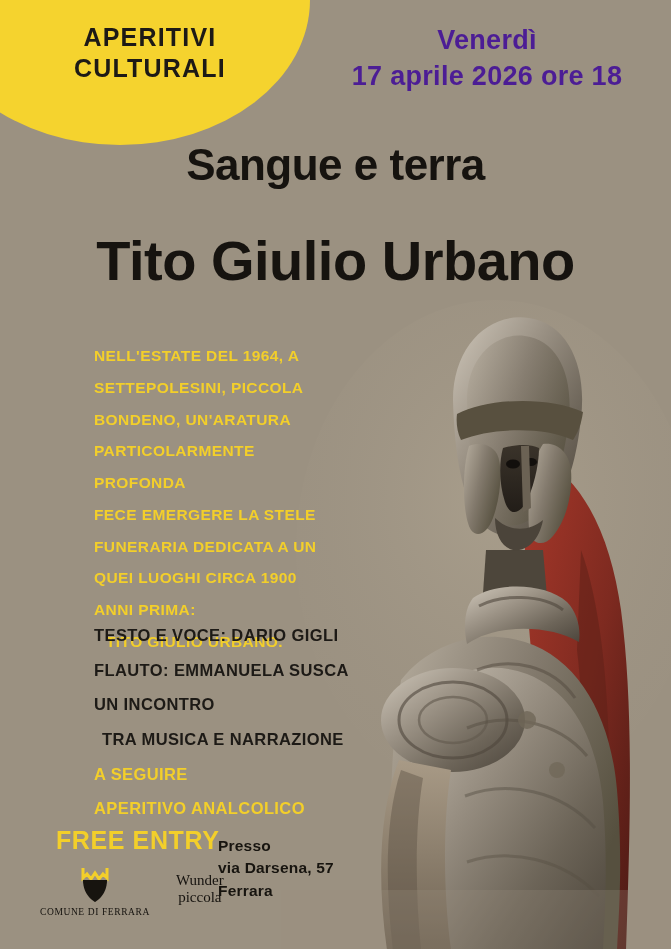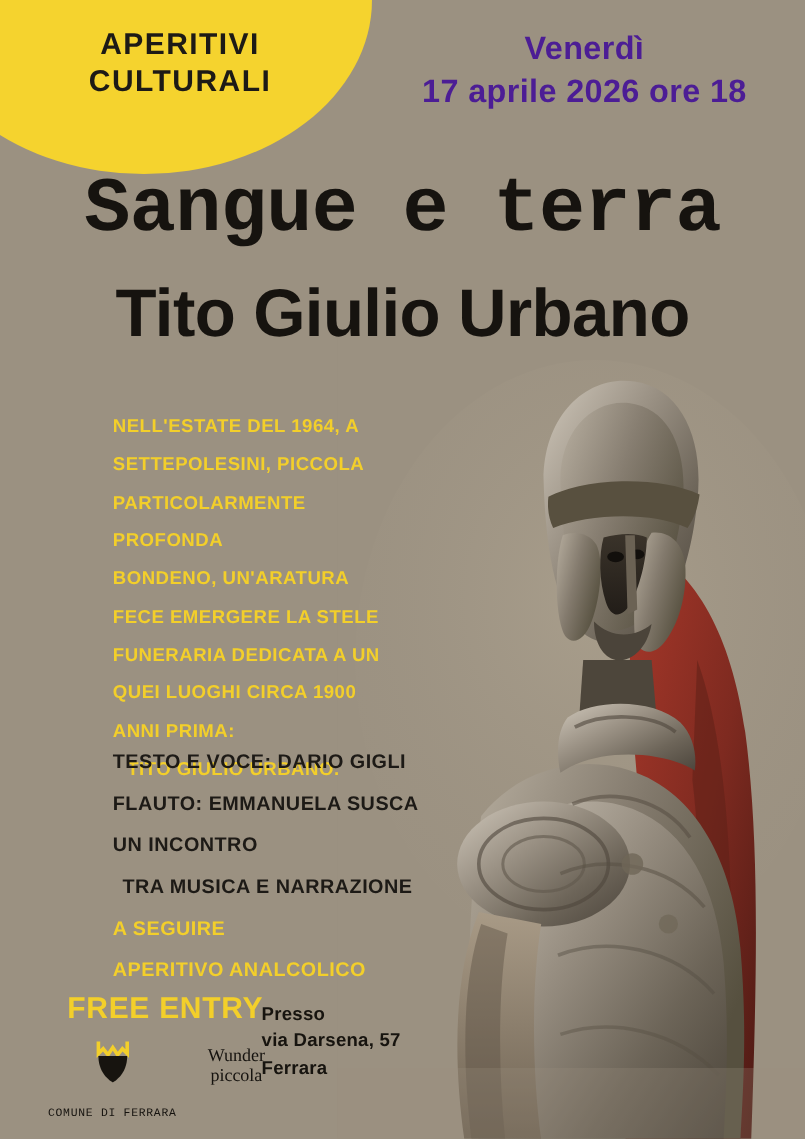--- a/index.html
+++ b/index.html
@@ -57,25 +57,24 @@
     line-height:1.35;
     letter-spacing:0.3px;
     width:300px;
   }
 
   
   .title1 {
     position:absolute;
     left:0; top:140px; width:671px;
     text-align:center;
-    font-size:64px;
+    font-size:44px;
     font-weight:bold;
     color:#16130f;
     letter-spacing:-0.5px;
-    font-family:Liberation Mono, monospace;
   }
   .title2 {
     position:absolute;
     left:0; top:228px; width:671px;
     text-align:center;
     font-size:56px;
     font-weight:bold;
     color:#16130f;
     letter-spacing:-0.5px;
   }
@@ -134,25 +133,25 @@
   .logos {
     position:absolute;
     left:40px; top:862px;
     display:flex;
     align-items:flex-start;
     gap:26px;
   }
   .logo-comune { text-align:center; }
   .logo-comune .mark { height:42px; display:flex; align-items:flex-end; justify-content:center; }
   .logo-comune .cap {
-    font-family:Liberation Mono, monospace;
+    font-family:Liberation Serif, serif;
     font-size:9.5px;
     letter-spacing:0.6px;
     color:#15120e;
-    margin-top:18px;
+    margin-top:3px;
   }
   .logo-wk {
     font-family:"Liberation Serif", serif;
     color:#15120e;
     text-align:center;
     font-size:15px;
     line-height:1.15;
     padding-top:10px;
     font-weight:normal;
   }
@@ -258,22 +257,22 @@
     <div>Venerdì</div>
     <div>17 aprile 2026 ore 18</div>
   </div>
 
   <div class="title1">Sangue e terra</div>
   <div class="title2">Tito Giulio Urbano</div>
 
   <div class="story">
     <div>Nell'estate del 1964, a</div>
     <div>Settepolesini, piccola</div>
+    <div>Bondeno, un'aratura</div>
     <div>particolarmente profonda</div>
-    <div>Bondeno, un'aratura</div>
     <div>fece emergere la stele</div>
     <div>funeraria dedicata a un</div>
     <div>quei luoghi circa 1900</div>
     <div>anni prima:</div>
     <div class="indent">Tito Giulio Urbano.</div>
   </div>
 
   <div class="credits">
     <div>Testo e voce: Dario Gigli</div>
     <div>Flauto: Emmanuela Susca</div>

